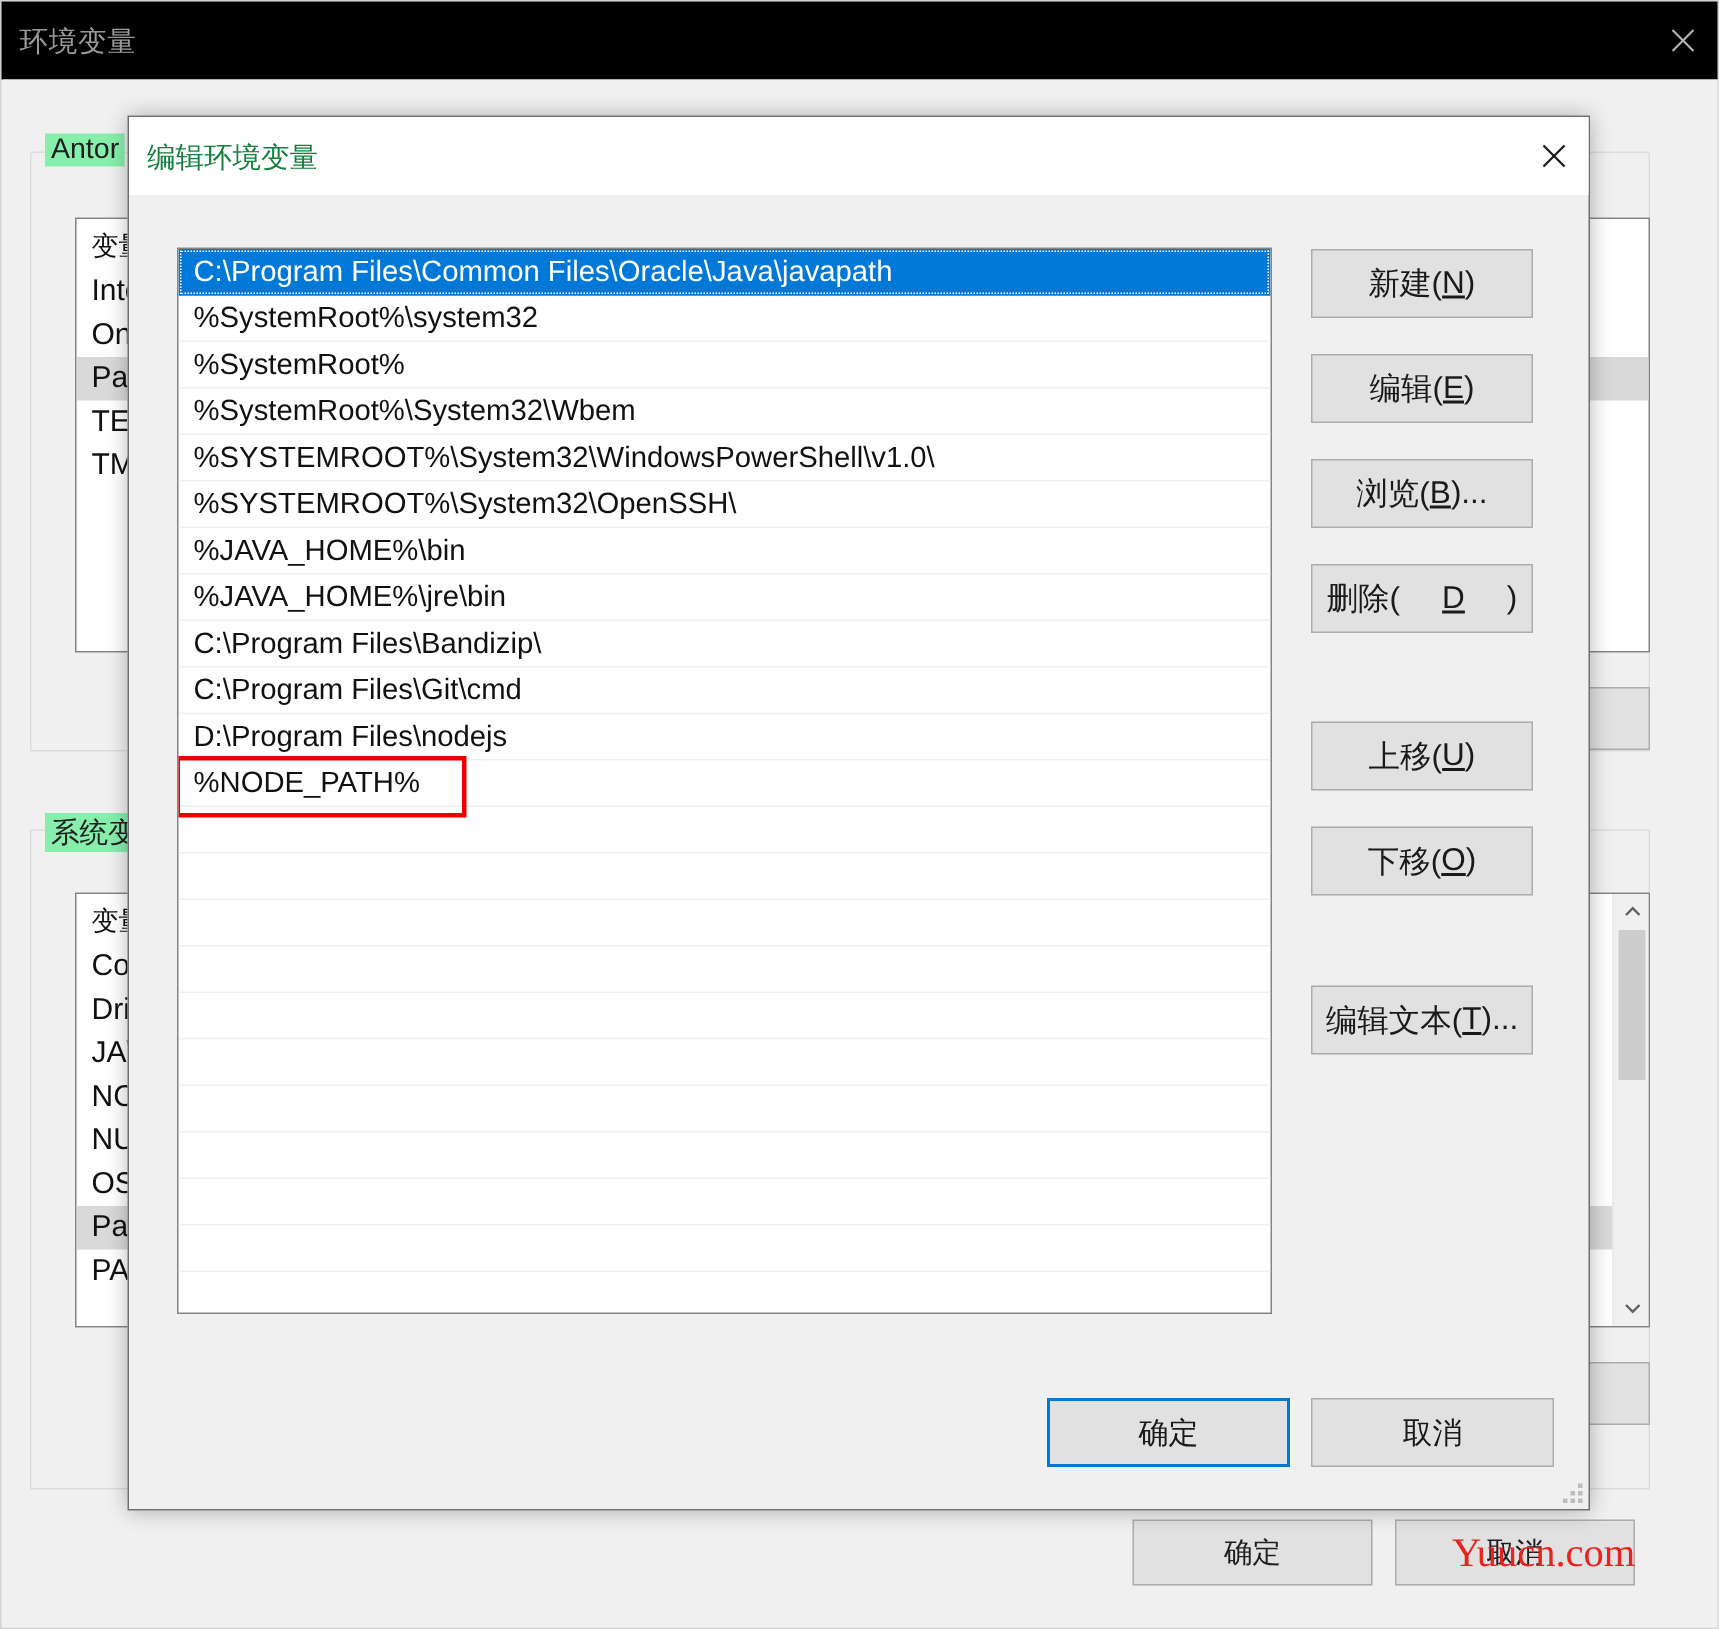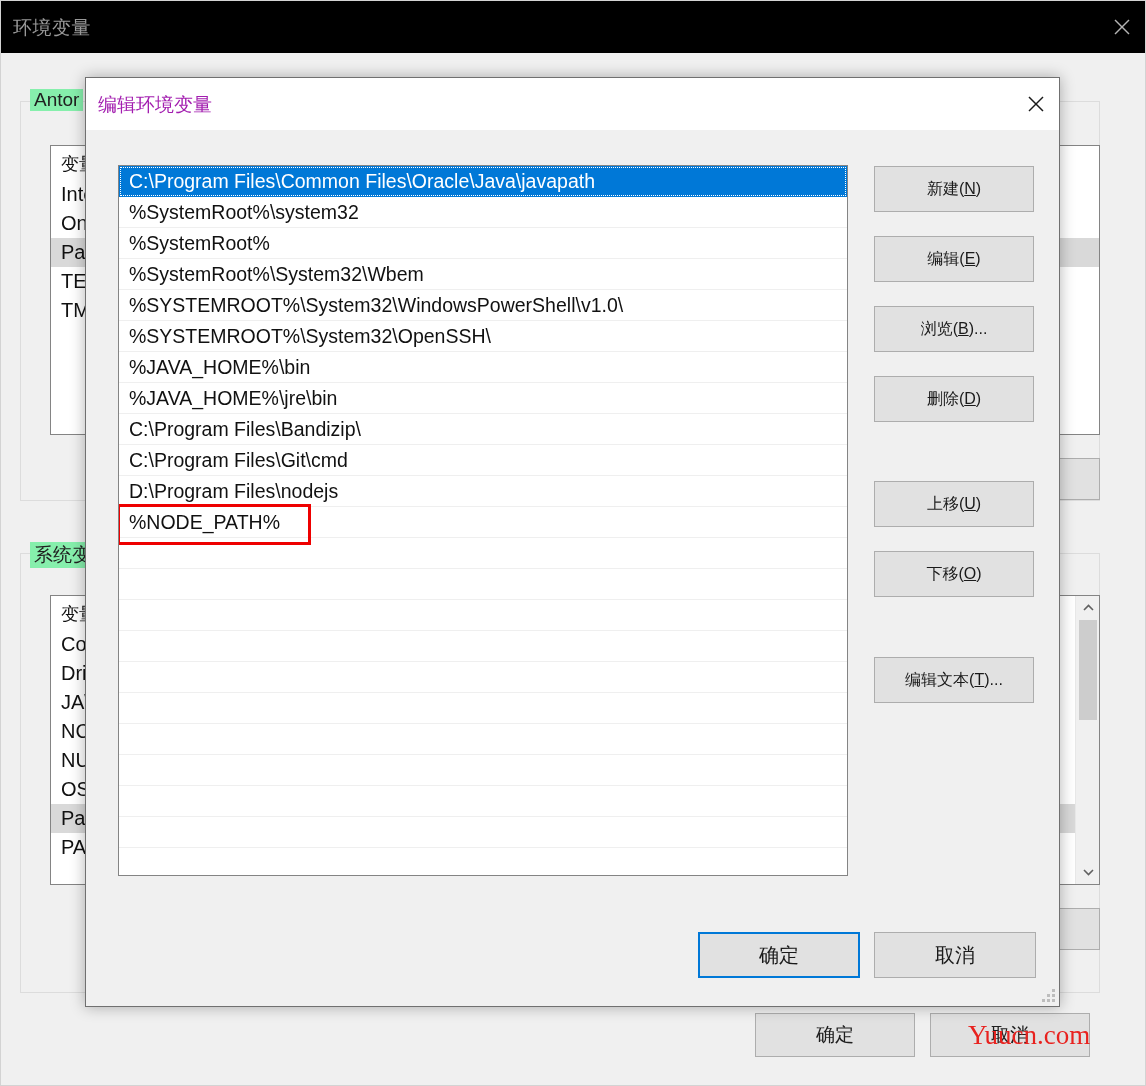--- a/index.html
+++ b/index.html
@@ -106,21 +106,21 @@
     border: 1px solid #707070;
     box-shadow: 0 0 14px rgba(0,0,0,.30);
   }
   #dlg-titlebar {
     position: absolute; left: 0; top: 0;
     width: 973px; height: 52px;
     background: #ffffff;
   }
   #dlg-title-text {
     position: absolute; left: 12px; top: 14px;
-    font-size: 19px; color: #a21caf;
+    font-size: 19px; color: #15803d;
   }
   #dlg-close {
     position: absolute; right: 0; top: 0;
     width: 46px; height: 52px;
     display: flex; align-items: center; justify-content: center;
     color: #1a1a1a;
   }
 
   
   #path-list {
@@ -153,24 +153,24 @@
     position: absolute;
     left: -2px; top: -3px;
     width: 188px; height: 35px;
     border: 3px solid #ee0000;
     pointer-events: none;
   }
 
   
   .dlg-btn {
     position: absolute;
-    width: 160px; height: 46px;
+    width: 148px; height: 46px;
     background: #e1e1e1;
     border: 1px solid #adadad;
-    font-size: 16px;
+    font-size: 21px;
     color: #1a1a1a;
     display: flex; align-items: center; justify-content: center;
     white-space: nowrap;
   }
   .dlg-btn .acc { text-decoration: underline; }
 
   
   #dlg-ok {
     position: absolute;
     left: 612px; top: 854px;
@@ -322,21 +322,21 @@
   <div class="dlg-btn" style="left:788px; top:158px;">
     <span>编辑(</span>
       <span class="acc">E</span>
       <span>)</span>
   </div>
   <div class="dlg-btn" style="left:788px; top:228px;">
     <span>浏览(</span>
       <span class="acc">B</span>
       <span>)...</span>
   </div>
-  <div class="dlg-btn" style="left:788px; top:298px;">
+  <div class="dlg-btn" style="left:788px; top:298px;gap:28px;">
     <span>删除(</span>
       <span class="acc">D</span>
       <span>)</span>
   </div>
   <div class="dlg-btn" style="left:788px; top:403px;">
     <span>上移(</span>
       <span class="acc">U</span>
       <span>)</span>
   </div>
   <div class="dlg-btn" style="left:788px; top:473px;">

